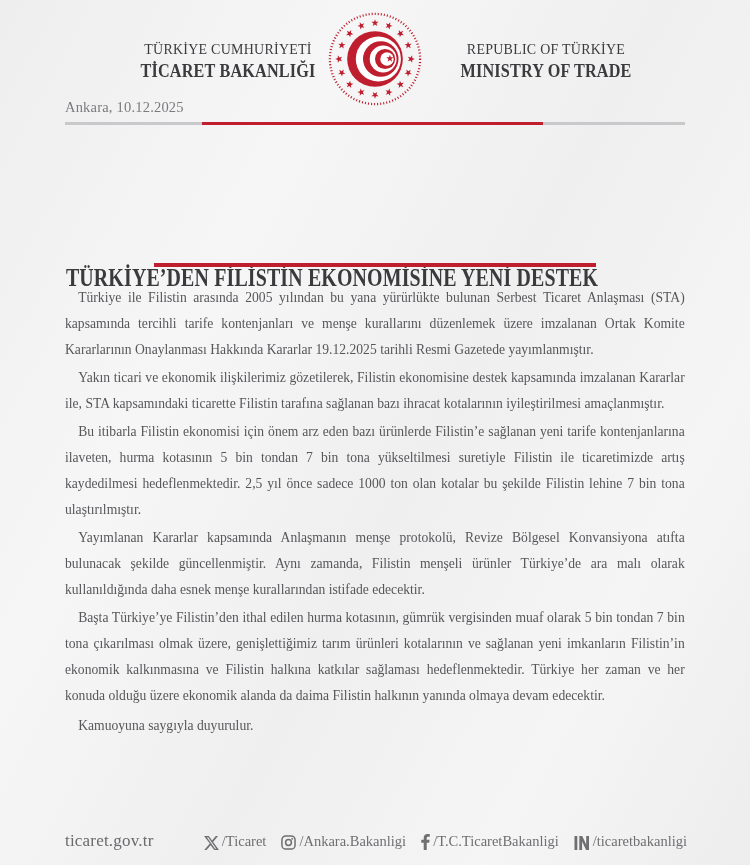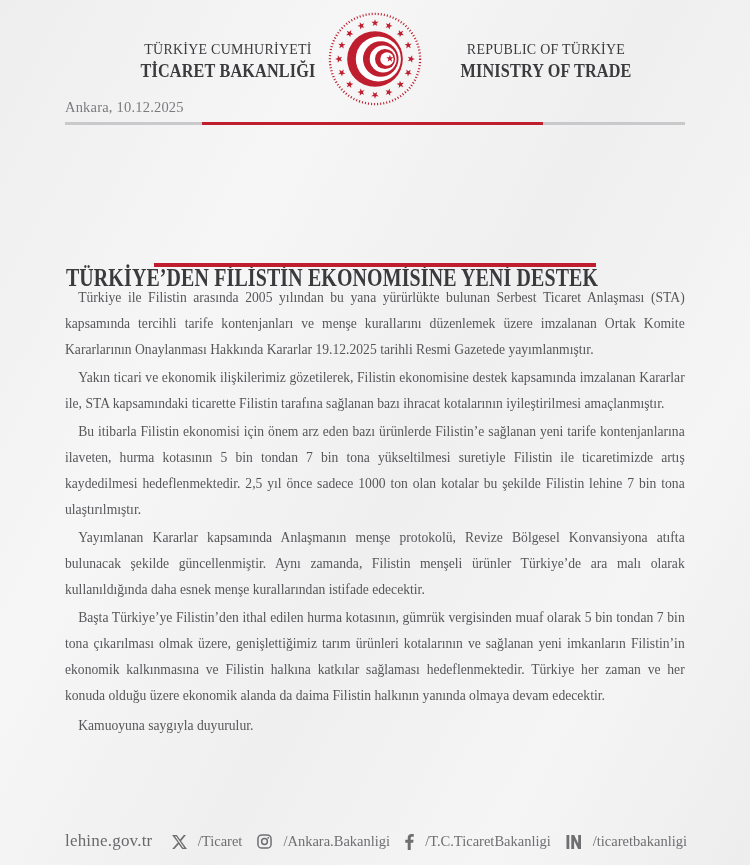--- a/index.html
+++ b/index.html
@@ -61,21 +61,21 @@
   }
   .body-copy p { text-align: justify; text-indent: 15px; margin-bottom: 2px; }
   .closing { margin-top: 4px; text-indent: 15px; }
   
   .site { position: absolute; left: 65px; top: 831px; font-size: 17px; color: #6a6a6d; letter-spacing: .2px; }
   .social-row {
     position: absolute; right: 63px; top: 833px;
     display: flex; align-items: center; gap: 15px;
     font-size: 14.5px; color: #6f6f72;
   }
-  .social-item { display: inline-flex; align-items: center; gap: 11px; white-space: nowrap; }
+  .social-item { display: inline-flex; align-items: flex-end; gap: 3px; white-space: nowrap; }
   .social-item svg { display: block; }
   .sicon { color: #6f6f72; }
 </style>
 </head>
 <body>
 
 <div class="page">
 
   <div class="hdr-left">
     <div class="hdr-line1">TÜRKİYE CUMHURİYETİ</div>
@@ -130,21 +130,21 @@
 
   <div class="body-copy">
     <p>Türkiye ile Filistin arasında 2005 yılından bu yana yürürlükte bulunan Serbest Ticaret Anlaşması (STA) kapsamında tercihli tarife kontenjanları ve menşe kurallarını düzenlemek üzere imzalanan Ortak Komite Kararlarının Onaylanması Hakkında Kararlar 19.12.2025 tarihli Resmi Gazetede yayımlanmıştır.</p>
     <p>Yakın ticari ve ekonomik ilişkilerimiz gözetilerek, Filistin ekonomisine destek kapsamında imzalanan Kararlar ile, STA kapsamındaki ticarette Filistin tarafına sağlanan bazı ihracat kotalarının iyileştirilmesi amaçlanmıştır.</p>
     <p>Bu itibarla Filistin ekonomisi için önem arz eden bazı ürünlerde Filistin’e sağlanan yeni tarife kontenjanlarına ilaveten, hurma kotasının 5 bin tondan 7 bin tona yükseltilmesi suretiyle Filistin ile ticaretimizde artış kaydedilmesi hedeflenmektedir. 2,5 yıl önce sadece 1000 ton olan kotalar bu şekilde Filistin lehine 7 bin tona ulaştırılmıştır.</p>
     <p>Yayımlanan Kararlar kapsamında Anlaşmanın menşe protokolü, Revize Bölgesel Konvansiyona atıfta bulunacak şekilde güncellenmiştir. Aynı zamanda, Filistin menşeli ürünler Türkiye’de ara malı olarak kullanıldığında daha esnek menşe kurallarından istifade edecektir.</p>
     <p>Başta Türkiye’ye Filistin’den ithal edilen hurma kotasının, gümrük vergisinden muaf olarak 5 bin tondan 7 bin tona çıkarılması olmak üzere, genişlettiğimiz tarım ürünleri kotalarının ve sağlanan yeni imkanların Filistin’in ekonomik kalkınmasına ve Filistin halkına katkılar sağlaması hedeflenmektedir. Türkiye her zaman ve her konuda olduğu üzere ekonomik alanda da daima Filistin halkının yanında olmaya devam edecektir.</p>
     <p class="closing">Kamuoyuna saygıyla duyurulur.</p>
   </div>
 
-  <div class="site">lehine.gov.tr</div>
+  <div class="site">ticaret.gov.tr</div>
 
   <div class="social-row">
     <span class="social-item">
       <svg class="sicon" width="15" height="14" viewBox="0 0 16 15">
           <path fill="currentColor" d="M12.6 0h2.4L9.7 6.4 16 15h-5L7.1 9.8 2.6 15H.2l6-6.9L0 0h5.1l3.5 4.7L12.6 0zM11.8 13.6h1.3L4.4 1.3H3z"></path>
         </svg>
       <span>/Ticaret</span>
     </span>
     <span class="social-item">
       <svg class="sicon" width="15" height="15" viewBox="0 0 16 16">

